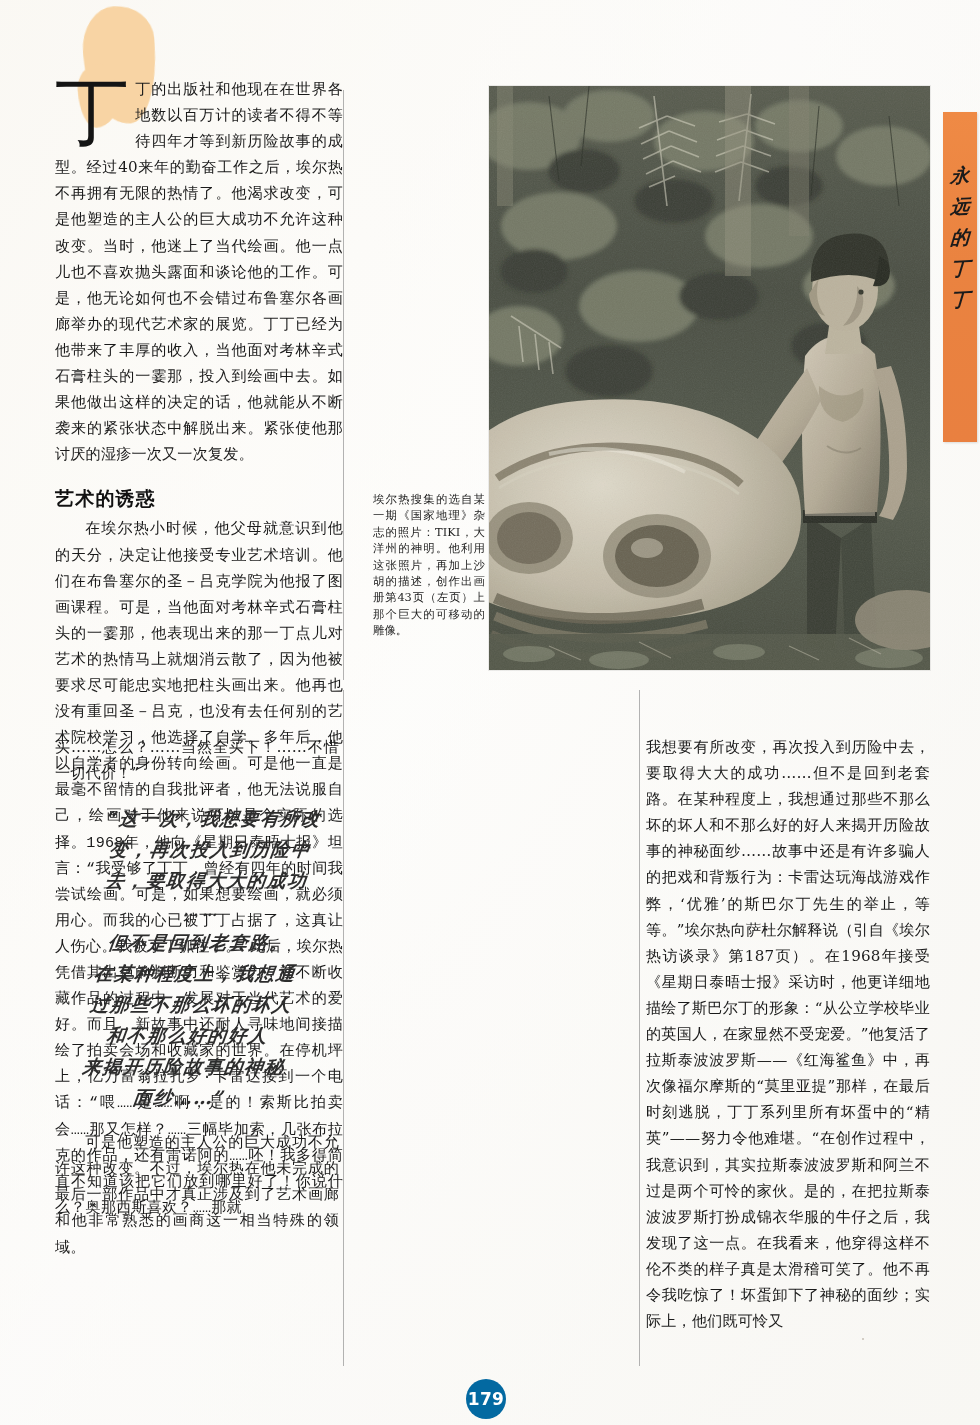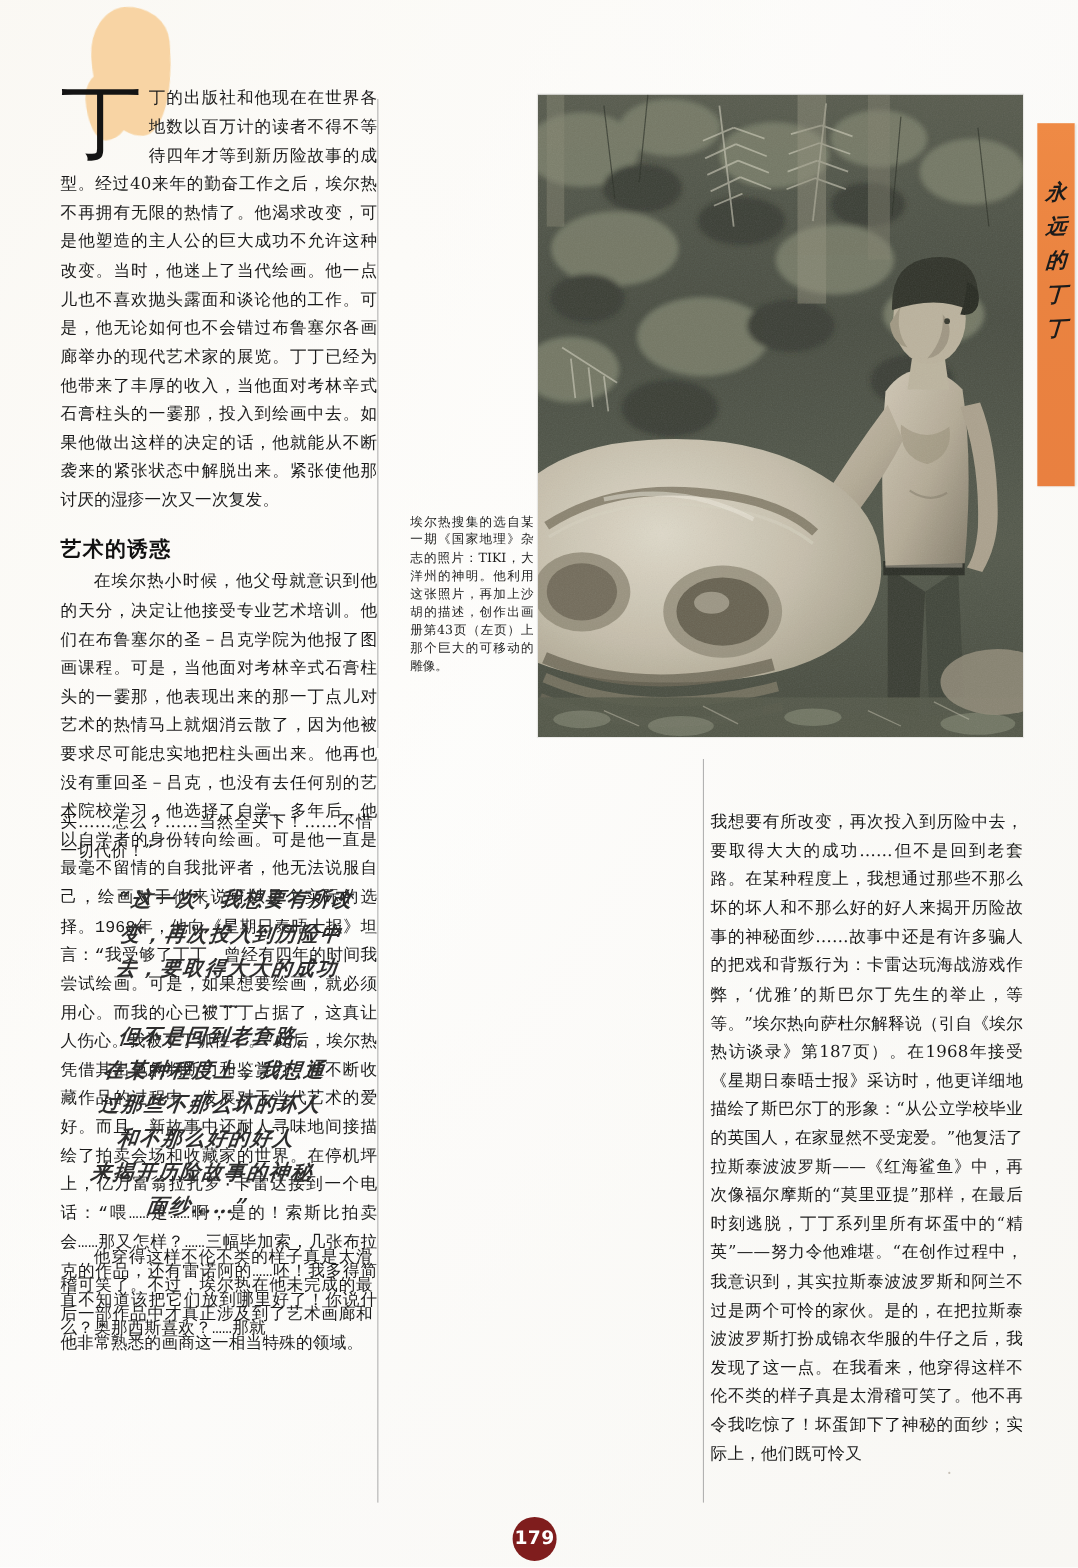--- a/index.html
+++ b/index.html
@@ -114,21 +114,21 @@
     width:441px;height:584px;
     background:#cfcfcf;
     box-shadow:0 0 0 1px rgba(0,0,0,.07);
     overflow:hidden;
   }
   .photo-wrap svg{display:block;}
 
   
   .caption{
     position:absolute;
-    left:318px;top:390px;
+    left:318px;top:415px;
     width:112px;
     font-family:"DejaVu Serif", serif;
     font-size:11.4px;
     line-height:16.4px;
     color:#1d1d1d;
     text-align:justify;
     text-justify:inter-character;
   }
 
   
@@ -168,21 +168,21 @@
   }
   .hand .ln{display:block;white-space:nowrap;}
   .hand .dots{letter-spacing:4px;font-size:15px;}
   .quote-gap{height:17px;}
 
   
   .pageno{
     position:absolute;
     left:466px;top:1379px;
     width:40px;height:40px;border-radius:50%;
-    background:#7f1d1d;
+    background:#0369a1;
     color:#fff;
     font-family:"DejaVu Sans", sans-serif;
     font-size:17px;font-weight:700;
     display:flex;align-items:center;justify-content:center;
     letter-spacing:.4px;
   }
 
   .speck{position:absolute;width:2px;height:2px;background:#b9b2a6;border-radius:50%;opacity:.8;}
 </style>
 </head>
@@ -397,21 +397,21 @@
         <span class="ln">在某种程度上，我想通</span>
         <span class="ln">过那些不那么坏的坏人</span>
         <span class="ln">和不那么好的好人</span>
         <span class="ln">来揭开历险故事的神秘</span>
         <span class="ln">面纱……”</span>
       </div>
 
       <div class="quote-gap"></div>
 
       <div class="body-cn">
-        <p class="indent">他穿得这样不伦不类的样子真是太滑稽可笑了。不过，埃尔热在他未完成的最后一部作品中才真正涉及到了艺术画廊和他非常熟悉的画商这一相当特殊的领域。</p>
+        <p class="indent">可是他塑造的主人公的巨大成功不允许这种改变。不过，埃尔热在他未完成的最后一部作品中才真正涉及到了艺术画廊和他非常熟悉的画商这一相当特殊的领域。</p>
       </div>
     </div>
 
     <div class="lcol c3">
       <div class="body-cn">
         <p>我想要有所改变，再次投入到历险中去，要取得大大的成功……但不是回到老套路。在某种程度上，我想通过那些不那么坏的坏人和不那么好的好人来揭开历险故事的神秘面纱……故事中还是有许多骗人的把戏和背叛行为：卡雷达玩海战游戏作弊，‘优雅’的斯巴尔丁先生的举止，等等。”埃尔热向萨杜尔解释说（引自《埃尔热访谈录》第187页）。在1968年接受《星期日泰晤士报》采访时，他更详细地描绘了斯巴尔丁的形象：“从公立学校毕业的英国人，在家显然不受宠爱。”他复活了拉斯泰波波罗斯——《红海鲨鱼》中，再次像福尔摩斯的“莫里亚提”那样，在最后时刻逃脱，丁丁系列里所有坏蛋中的“精英”——努力令他难堪。“在创作过程中，我意识到，其实拉斯泰波波罗斯和阿兰不过是两个可怜的家伙。是的，在把拉斯泰波波罗斯打扮成锦衣华服的牛仔之后，我发现了这一点。在我看来，他穿得这样不伦不类的样子真是太滑稽可笑了。他不再令我吃惊了！坏蛋卸下了神秘的面纱；实际上，他们既可怜又</p>
       </div>
     </div>
   </div>
 

